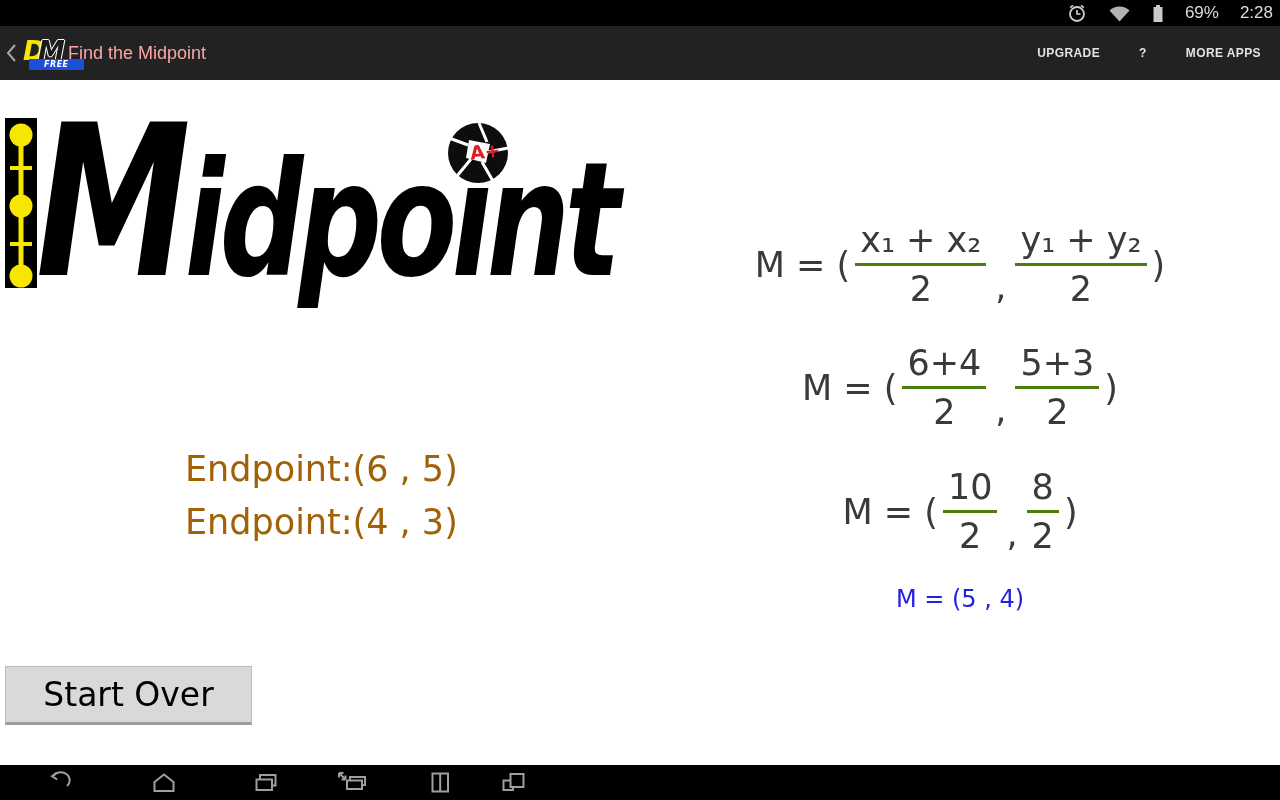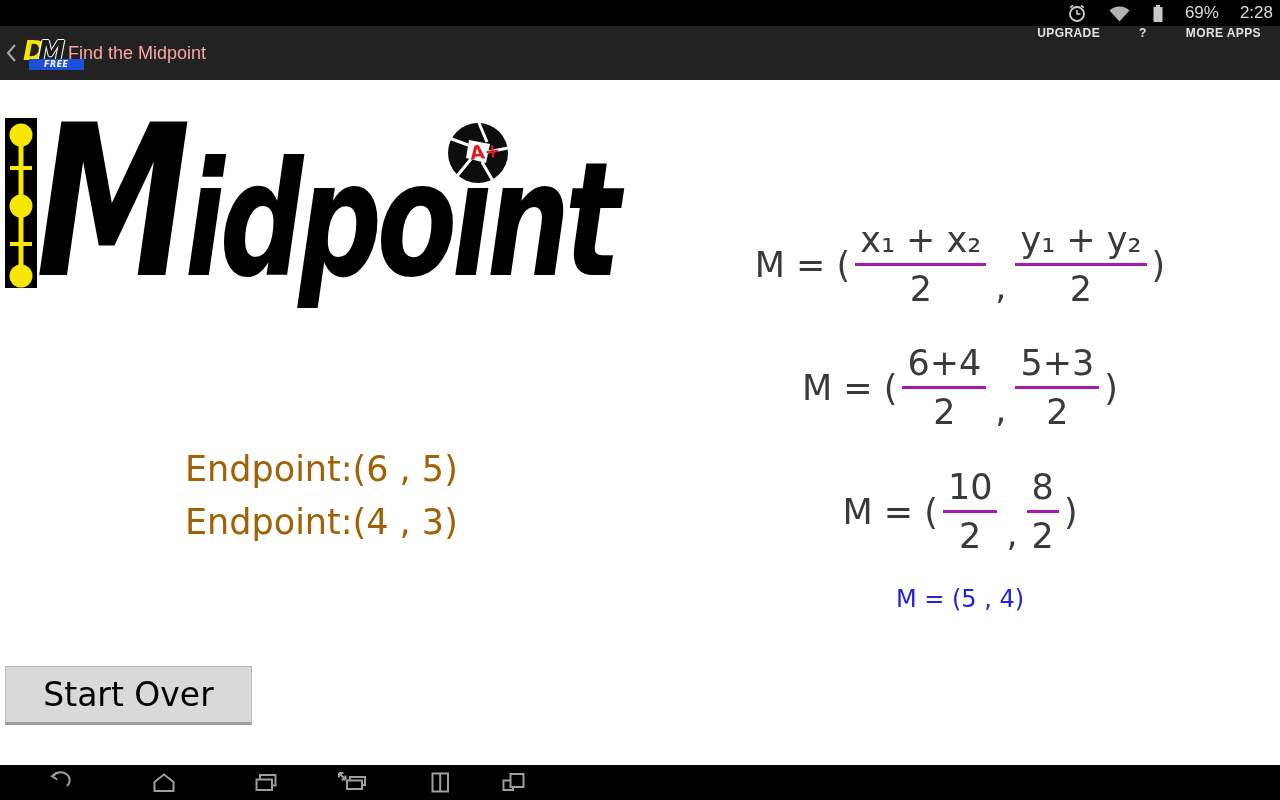--- a/index.html
+++ b/index.html
@@ -16,41 +16,41 @@
   .app-bar { position:absolute; top:26px; left:0; width:1280px; height:54px; background:#222;
     display:flex; align-items:center; }
   .back-chevron { width:22px; height:54px; display:flex; align-items:center; justify-content:center; }
   .dm-icon { position:relative; width:36px; height:40px; margin-right:10px; }
   .dm-d { position:absolute; left:1px; top:2px; font:italic 900 27px "DejaVu Sans", sans-serif; color:#f7e700; }
   .dm-m { position:absolute; left:16px; top:2px; font:italic 900 27px "DejaVu Sans", sans-serif; color:#1a1a1a;
     text-shadow:-1px 0 #fff, 1px 0 #fff, 0 -1px #fff, 0 1px #fff; }
   .dm-free { position:absolute; left:7px; top:26px; background:#1d4ed8; color:#fff;
     font:italic bold 8px "DejaVu Sans", sans-serif; padding:1px 15px; letter-spacing:0.5px; }
   .app-title { color:#fca5a5; font-size:18px; }
-  .app-actions { margin-left:auto; display:flex; align-items:flex-start; height:54px; }
+  .app-actions { margin-left:auto; display:flex; align-items:center; height:54px; }
   .action-item { display:flex; align-items:center; padding:0 19px; color:#e2e2e2;
     font-size:12px; font-weight:bold; letter-spacing:0.4px; }
   .action-sep { width:1px; background:#3c3c3c; margin:5px 0; }
 
   
   .content { position:absolute; top:80px; left:0; width:1280px; height:685px; background:#fff; }
 
   
   .ruler { position:absolute; left:5px; top:38px; width:32px; height:170px; background:#000; }
   .logo-text { position:absolute; left:36px; top:0px; display:flex; align-items:baseline;
     transform:scaleX(0.74); transform-origin:0 0; color:#000; white-space:nowrap; }
   .logo-m { font:italic bold 210px "DejaVu Sans", sans-serif; }
   .logo-rest { font:italic bold 158px "DejaVu Sans", sans-serif; letter-spacing:-7px; margin-left:-8px; }
   .aperture { position:absolute; left:446px; top:41px; width:64px; height:64px; }
 
   
   .formula-row { position:absolute; left:700px; width:520px; display:flex; align-items:center;
     justify-content:center; color:#3a3a3a; font-family:"DejaVu Sans", sans-serif; font-size:35px; }
   .frac { display:inline-flex; flex-direction:column; align-items:center; margin:0 5px; }
-  .frac .num { padding:0 5px 3px; border-bottom:3px solid #a21caf; }
+  .frac .num { padding:0 5px 3px; border-bottom:3px solid #4d7c0f; }
   .frac .den { padding-top:3px; }
   .f-comma { position:relative; top:22px; margin:0 4px; }
   .f-row1 { top:140px; }
   .f-row2 { top:263px; }
   .f-row3 { top:387px; }
   .result-row { position:absolute; left:700px; top:505px; width:520px; text-align:center;
     color:#2222dd; font-family:"DejaVu Sans", sans-serif; font-size:24px; }
 
   
   .endpoints { position:absolute; left:185px; top:363px; color:#a16207;

